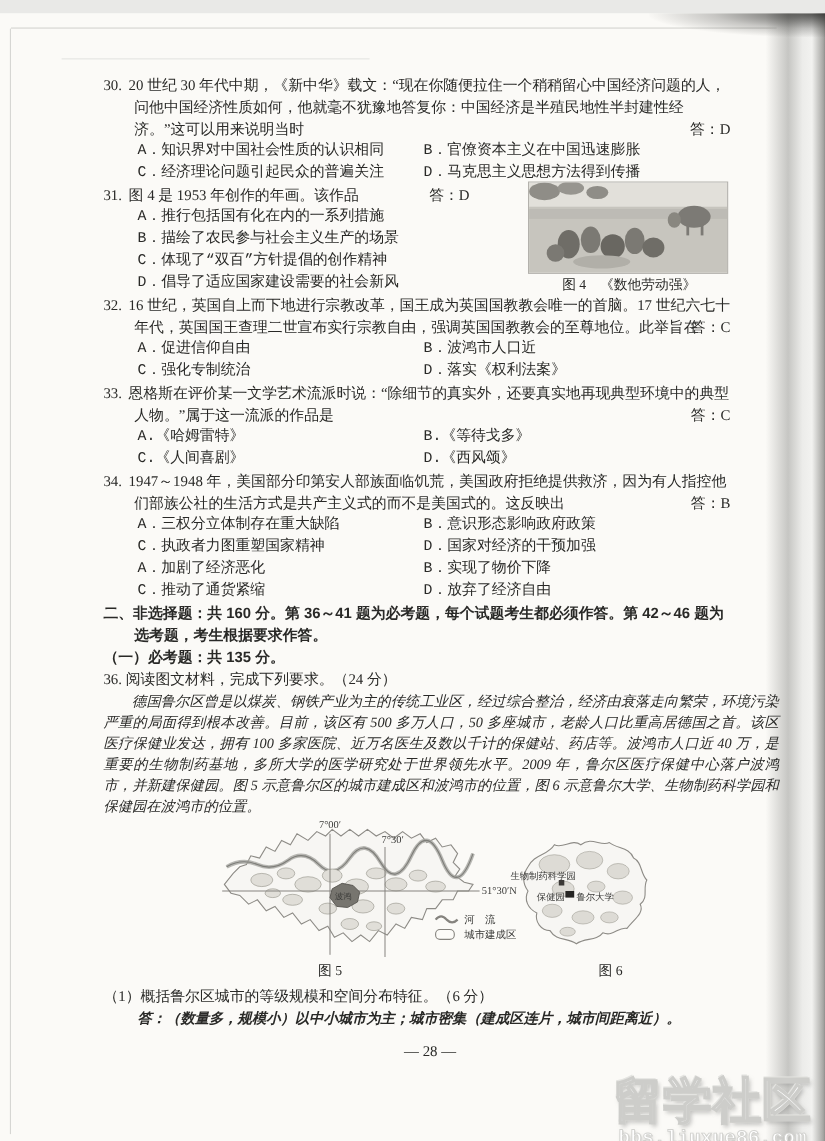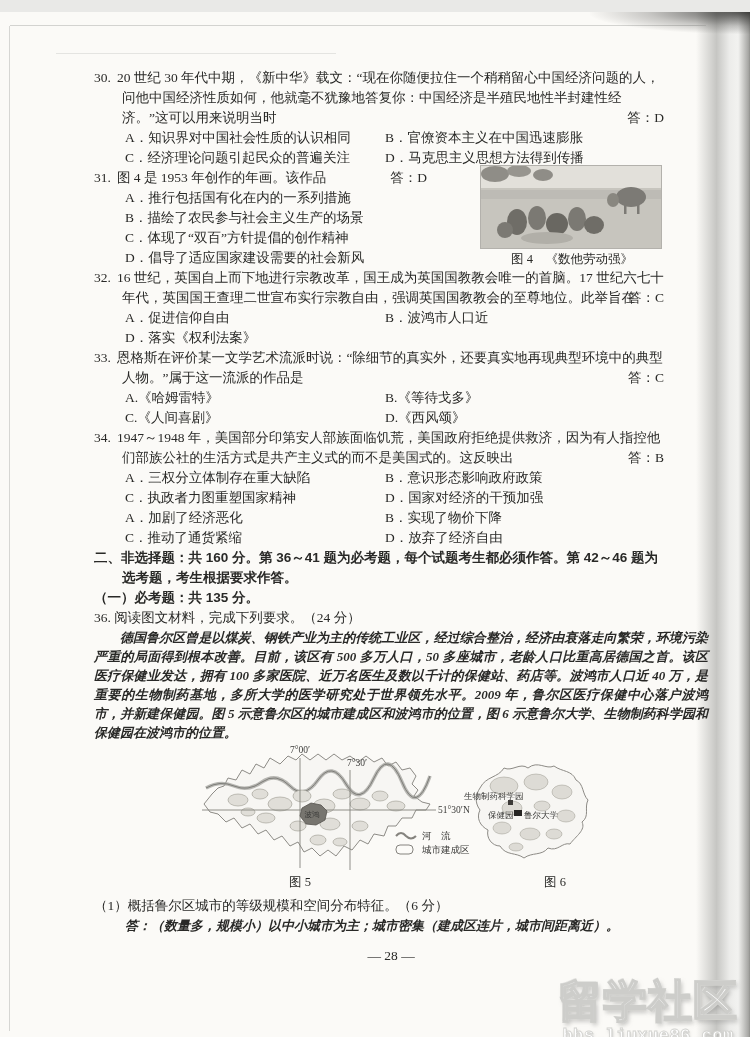--- a/index.html
+++ b/index.html
@@ -21,36 +21,36 @@
   }
   .top-line  { position:absolute; top:13px; left:10px; right:44px; height:1px; background:#d3d3d0; }
   .top-line2 { position:absolute; top:41px; left:56px; width:280px; height:1px; background:#e4e4e1; }
   .left-line { position:absolute; top:14px; bottom:18px; left:9px; width:1px; background:#d6d6d3; }
   
   .content { position:absolute; left:94px; top:56px; width:570px; font-size:13.5px; line-height:20px; }
   .q { position:relative; }
   .q-head { position:relative; padding-left:28px; text-indent:-28px; }
   .q-num { margin-right:6px; }
   .q-answer { position:absolute; right:0; bottom:0; white-space:nowrap; text-indent:0; }
-  .opts { padding-left:31px; }
+  .opts { padding-left:31px;font-family:Liberation Mono, monospace; }
   .opts-grid { display:grid; grid-template-columns:260px auto; }
   .opts-col .opt { display:block; }
   .q31-row { display:flex; align-items:center; }
   .q31-left { flex:1; }
   .q31-answer-inline { margin-left:64px; }
   .fig4-box { width:184px; margin-top:-4px; flex-shrink:0; }
   .fig4-img { width:180px; height:82px; border:1px solid #b3b1ac; display:block; }
   .fig-caption { text-align:center; font-size:12.5px; line-height:17px; margin-top:2px; }
   .sec-heading, .part-heading {
     font-family:"Liberation Sans","DejaVu Sans",sans-serif; font-weight:bold;
     font-size:13.5px; line-height:20px;
   }
   .sec-heading { padding-left:28px; text-indent:-28px; }
   .q36-head { padding-left:28px; text-indent:-28px; }
-  .q36-body { width:614px; font-style:italic; font-size:13px; line-height:19px; text-indent:2em; text-align:justify;font-weight:bold; }
+  .q36-body { width:614px; font-style:italic; font-size:13px; line-height:19px; text-indent:2em; text-align:justify; }
   .figrow { position:relative; height:152px; }
   .fig5-svg { position:absolute; left:96px; top:2px; }
   .fig6-svg { position:absolute; left:356px; top:8px; }
   .fig5-cap { position:absolute; left:156px; top:130px; width:100px; }
   .fig6-cap { position:absolute; left:411px; top:130px; width:100px; }
   .sub-q { padding-left:28px; text-indent:-28px; margin-top:2px; }
   .sub-ans { padding-left:31px; font-style:italic; font-weight:bold; font-size:13px; }
   .page-number { text-align:center; margin-top:10px; transform:translateX(12px); font-size:13.5px; }
   
   .watermark {
@@ -134,20 +134,21 @@
     </div>
 
     <div class="q">
       <div class="q-head">
         <span class="q-num">32.</span><span>16 世纪，英国自上而下地进行宗教改革，国王成为英国国教教会唯一的首脑。17 世纪六七十年代，英国国王查理二世宣布实行宗教自由，强调英国国教教会的至尊地位。此举旨在</span>
         <span class="q-answer">答：C</span>
       </div>
       <div class="opts opts-grid">
         <span class="opt">A．促进信仰自由</span>
         <span class="opt">B．波鸿市人口近</span>
+        <span class="opt">C．强化专制统治</span>
         <span class="opt">D．落实《权利法案》</span>
       </div>
     </div>
 
     <div class="q">
       <div class="q-head">
         <span class="q-num">33.</span><span>恩格斯在评价某一文学艺术流派时说：“除细节的真实外，还要真实地再现典型环境中的典型人物。”属于这一流派的作品是</span>
         <span class="q-answer">答：C</span>
       </div>
       <div class="opts opts-grid">

